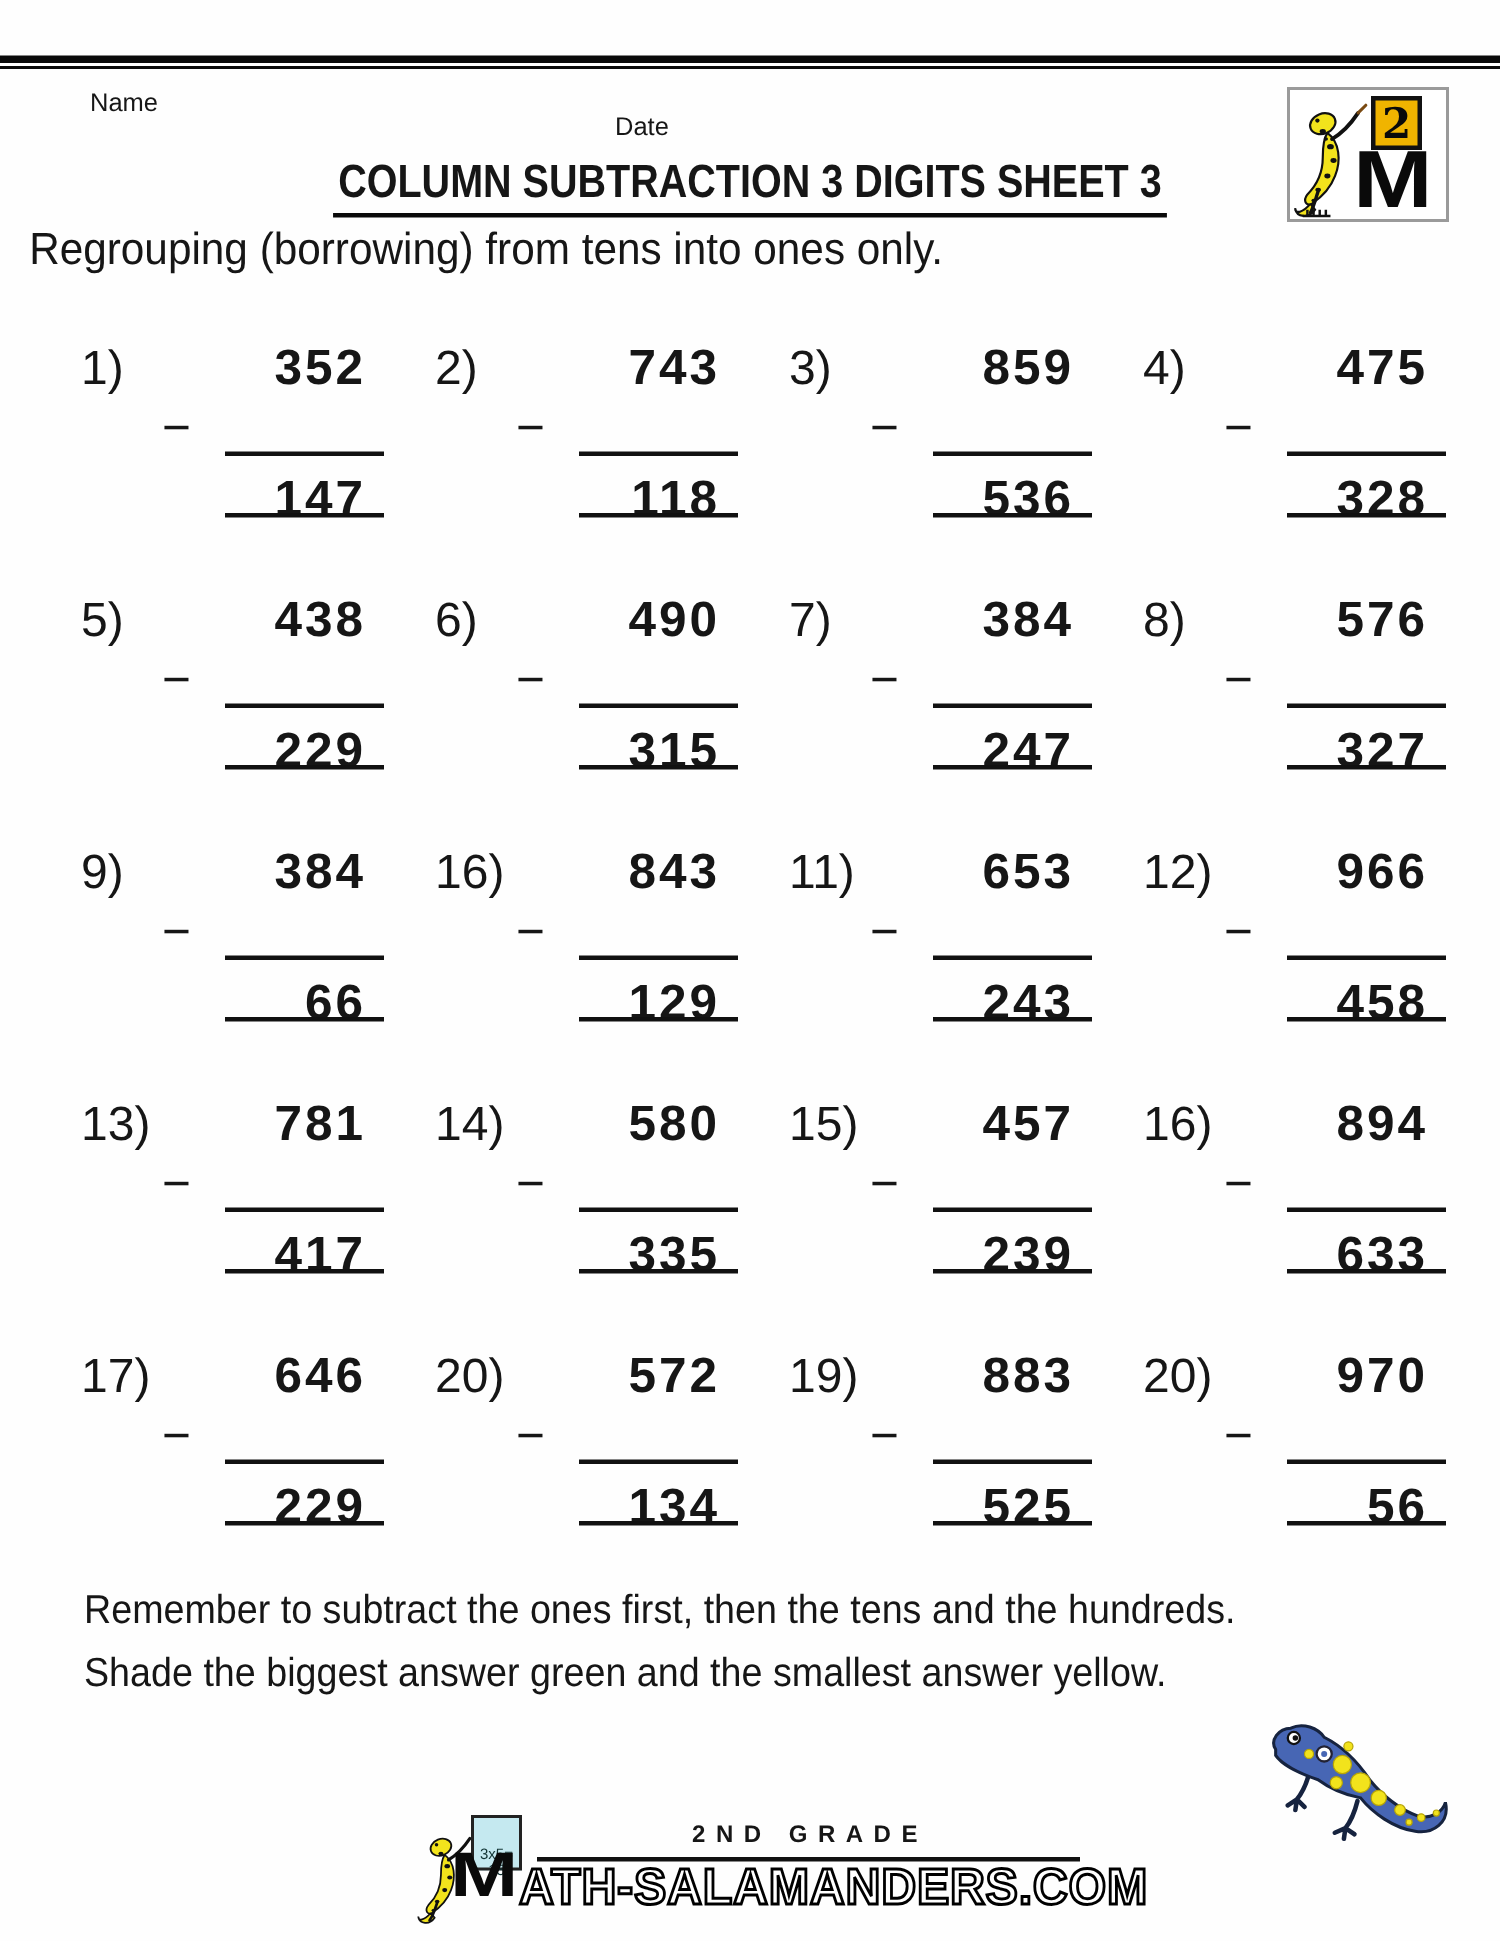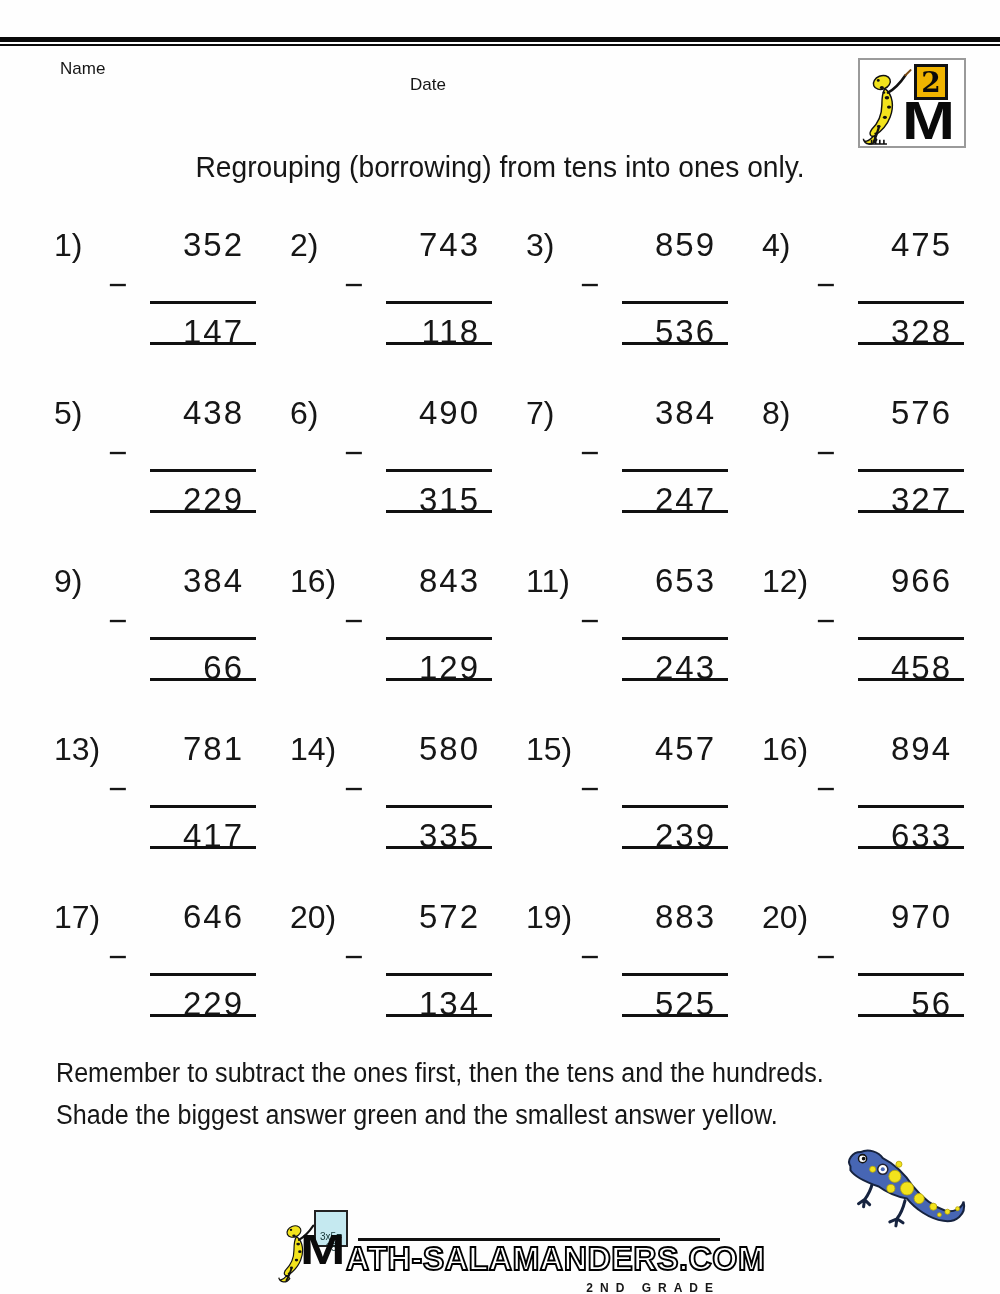--- a/index.html
+++ b/index.html
@@ -14,61 +14,61 @@
 
   
   .name-label { position:absolute; left:60px; top:59px; font-size:17px; }
   .date-label { position:absolute; left:410px; top:59px; font-size:17px;margin-top:16px; }
 
   .title-wrap { position:absolute; left:0; top:103px; width:1000px; text-align:center; }
   .title-text { display:inline-block; font-size:31px; font-weight:700; letter-spacing:0;
     transform:scaleX(0.85); transform-origin:center top;
     border-bottom:3px solid #0a0a0a; padding:0 4px 3px 4px; white-space:nowrap; }
 
-  .subtitle-wrap { position:absolute; left:0; top:150px; width:1000px; text-align:center; }
+  .subtitle-wrap { position:absolute; left:0; top:150px; width:1000px; }
   .subtitle-text { display:inline-block; font-size:30px; transform:scaleX(0.94);
     transform-origin:center top; white-space:nowrap; }
 
   
   .badge { position:absolute; left:858px; top:58px; width:108px; height:90px;
     background:#fff; border:2px solid #9a9a9a; box-sizing:border-box; }
   .badge-square { position:absolute; left:54px; top:4px; width:34px; height:36px;
     background:#f0b400; border:3px solid #111; box-sizing:border-box;
     text-align:center; font-family:"DejaVu Serif", serif; font-weight:700;
     font-size:28px; line-height:31px; color:#0a0a0a; }
   .badge-m { position:absolute; left:42px; top:32px; font-size:54px; line-height:56px;
     font-weight:700; color:#0a0a0a; transform:scaleX(1.18); transform-origin:left top; }
   .badge-sal { position:absolute; left:2px; top:4px; }
 
   
   .problems { position:absolute; left:52px; top:228px;
     display:grid; grid-template-columns:repeat(4,236px); grid-auto-rows:168px; }
   .problem { position:relative; }
   .plabel { position:absolute; left:2px; top:0; font-size:32px; line-height:34px; }
   .minuend, .subtrahend { position:absolute; left:40px; width:152px; text-align:right;
-    font-size:33px; line-height:34px; letter-spacing:2px; }
+    font-size:33px; line-height:34px; letter-spacing:2px;font-weight:bold; }
   .minuend { top:0; }
   .subtrahend { top:40px;margin-top:47px; }
   .minus { position:absolute; left:56px; top:40px; font-size:33px; line-height:34px; }
   .rule1 { position:absolute; left:98px; top:73px; width:106px; height:3px; background:#111; }
   .rule2 { position:absolute; left:98px; top:114px; width:106px; height:3px; background:#111; }
 
   
   .instructions { position:absolute; left:56px; top:1052px; font-size:27px; line-height:42px;
     transform:scaleX(0.93); transform-origin:left top; white-space:nowrap; }
 
   
   .footer-art { position:absolute; left:278px; top:1206px; width:90px; height:90px; }
   .footer-board { position:absolute; left:36px; top:4px; width:34px; height:37px;
     background:#c5e9f0; border:2px solid #222; box-sizing:border-box; text-align:center;
     font-size:10px; line-height:11px; padding-top:19px; color:#133; }
   .footer-m { position:absolute; left:300px; top:1228px; font-size:42px; line-height:44px;
     font-weight:700; color:#0a0a0a; transform:scaleX(1.3); transform-origin:left top; }
-  .footer-grade { position:absolute; left:360px; top:1281px; width:360px; text-align:right;
-    font-size:12px; font-weight:700; letter-spacing:7px; white-space:nowrap; }
+  .footer-grade { position:absolute; left:360px; top:1215px; width:360px; text-align:center;
+    font-size:16px; font-weight:700; letter-spacing:7px; white-space:nowrap; }
   .footer-rule { position:absolute; left:358px; top:1238px; width:362px; height:3px; background:#111; }
   .footer-site { position:absolute; left:346px; top:1240px; font-size:34px; line-height:36px;
     font-weight:700; color:#fff; -webkit-text-stroke:2px #000; letter-spacing:0.5px;
     transform:scaleX(0.95); transform-origin:left top; white-space:nowrap; }
 
   .sal-blue { position:absolute; left:838px; top:1142px; }
 </style>
 </head>
 <body>
 
@@ -100,20 +100,23 @@
         <ellipse cx="13" cy="68" rx="1.4" ry="1.1"></ellipse>
       </g>
       <path d="M6,78 h18 M9,74 v4 M13,74 v4 M17,74 v4 M21,74 v4" stroke="#111" stroke-width="1.6"></path>
     </svg>
     <div class="badge-square">
       <span>2</span>
     </div>
     <span class="badge-m">M</span>
   </div>
 
+  <div class="title-wrap">
+    <span class="title-text">COLUMN SUBTRACTION 3 DIGITS SHEET 3</span>
+  </div>
   <div class="subtitle-wrap">
     <span class="subtitle-text">Regrouping (borrowing) from tens into ones only.</span>
   </div>
 
   <div class="problems">
 
     <div class="problem">
       <span class="plabel">1)</span>
       <span class="minuend">352</span>
       <span class="minus">−</span>

